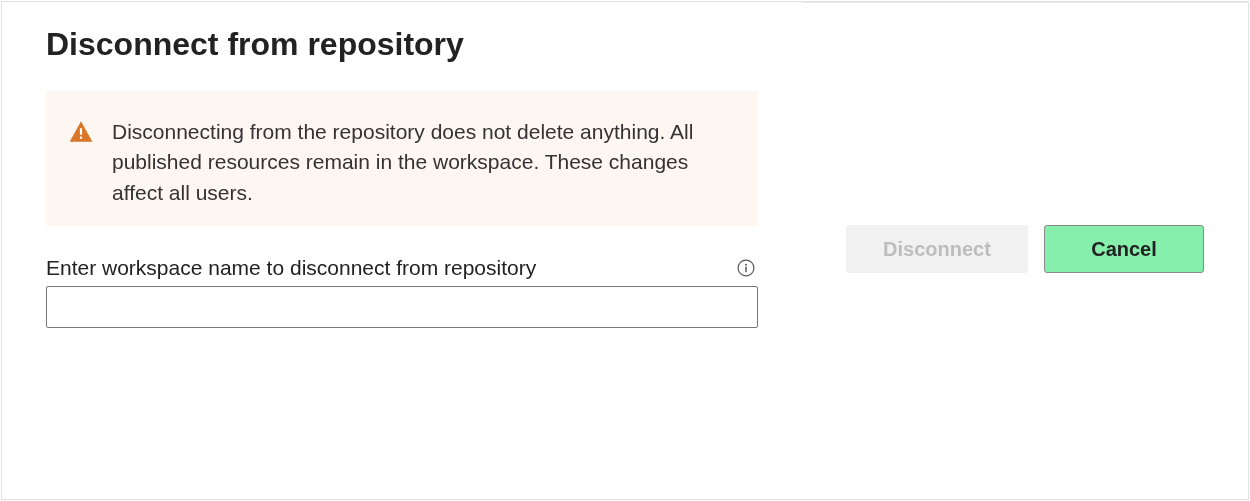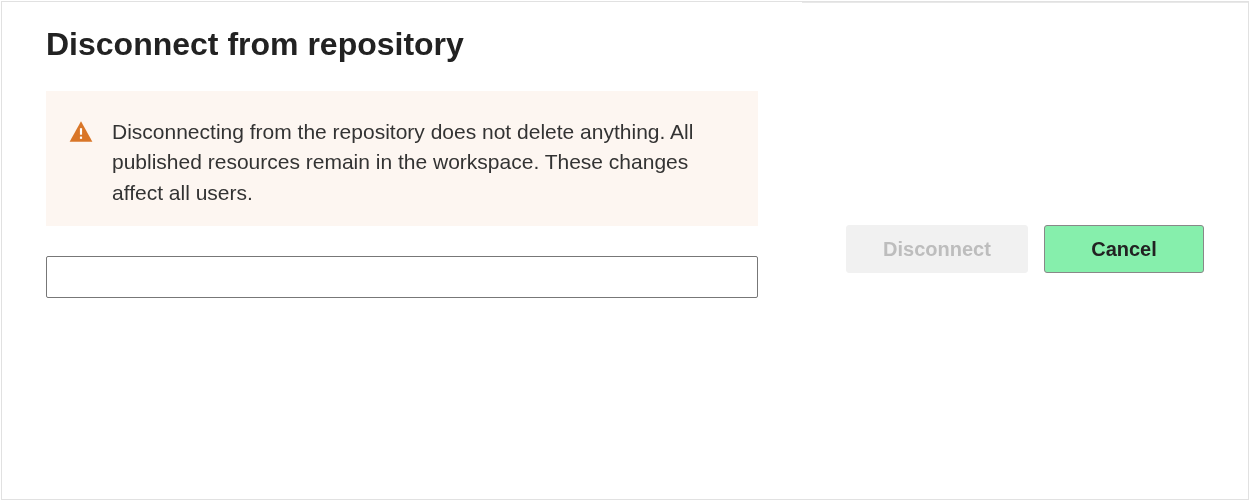--- a/index.html
+++ b/index.html
@@ -126,20 +126,30 @@
       <span class="warning-icon">
         <svg viewBox="0 0 24 24" fill="none">
           <path d="M12 2 L22.5 21 L1.5 21 Z" fill="#d97628"></path>
           <rect x="11" y="8.5" width="2" height="6" fill="#ffffff"></rect>
           <rect x="11" y="16.2" width="2" height="2.1" fill="#ffffff"></rect>
         </svg>
       </span>
       <div class="warning-text">Disconnecting from the repository does not delete anything. All published resources remain in the workspace. These changes affect all users.</div>
     </div>
 
+    <div class="field-row">
+      <div class="field-label">Enter workspace name to disconnect from repository</div>
+      <span class="info-icon">
+        <svg viewBox="0 0 24 24" fill="none">
+          <circle cx="12" cy="12" r="9.5" stroke="#555" stroke-width="1.4"></circle>
+          <circle cx="12" cy="8" r="1.15" fill="#555"></circle>
+          <rect x="11.1" y="10.5" width="1.8" height="6.5" fill="#555"></rect>
+        </svg>
+      </span>
+    </div>
 
     <input type="text" class="text-input" value="" style="">
 
   </div>
 
   <div class="dialog-footer">
     <button class="btn btn-primary-disabled" disabled="">Disconnect</button>
     <button class="btn btn-secondary">Cancel</button>
   </div>
 </div>

